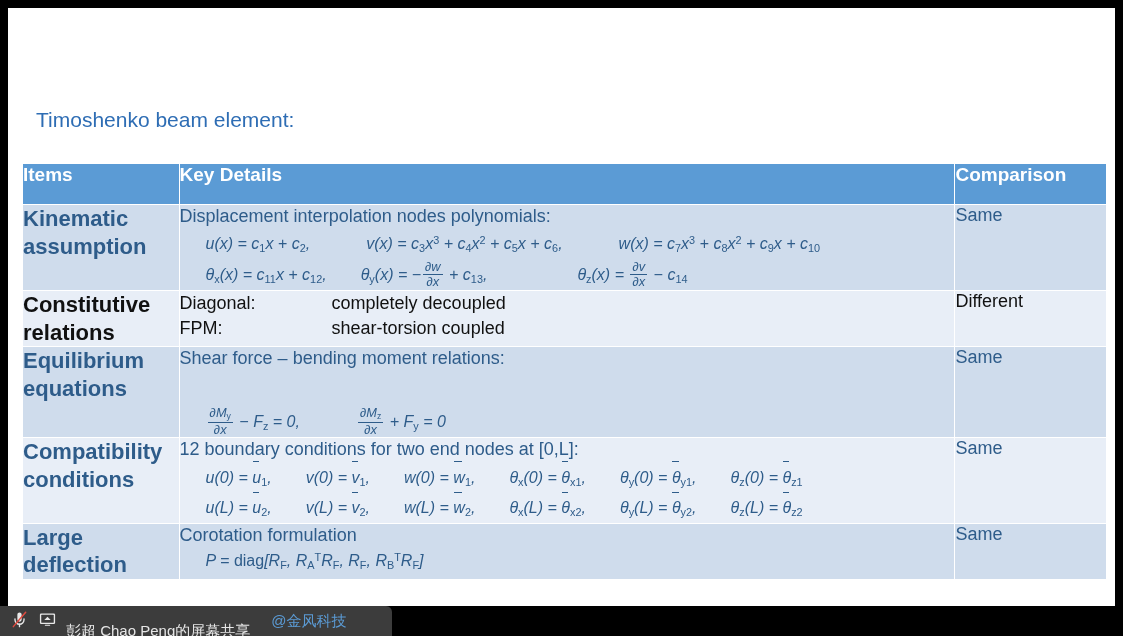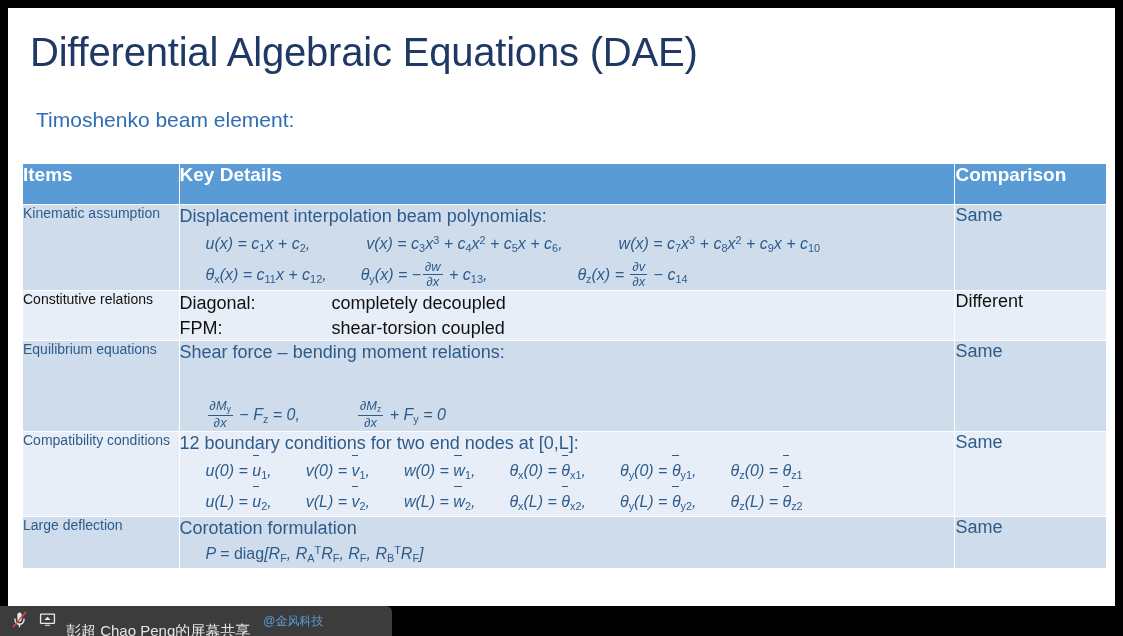--- a/index.html
+++ b/index.html
@@ -62,23 +62,24 @@
   }
   th.h-items{padding-left:14px;}
   th.h-key{text-align:center;}
   th.h-comp{padding-left:12px;}
 
   tbody tr.band-dark > td{background:#CFDCEC;}
   tbody tr.band-light > td{background:#E8EEF7;}
 
   td.c-items{
     padding:9px 8px 8px 14px;
-    font-size:14px;
+    font-size:22px;
     line-height:1.25;
     color:#2E5C8A;
+    font-weight:bold;
   }
   td.c-items.dark-text{color:#111111;}
   td.c-key{
     padding:9px 8px 10px 12px;
     font-size:18px;
     color:#2E5C8A;
   }
   td.c-key.dark-text{color:#111111;}
   td.c-comp{
     padding:9px 6px 8px 12px;
@@ -145,53 +146,52 @@
     box-sizing:border-box;
   }
   #share-bar .icon{display:block;}
   .share-text{
     font-size:15px;
     color:#E6E6E6;
     white-space:nowrap;
     margin-top:20px;
   }
   .share-org{
-    font-size:12px;
+    font-size:15px;
     color:#5B9BD5;
     white-space:nowrap;
-    margin-left:4px;
+    margin-left:12px;
   }
 </style>
 </head>
 <body>
 
 <div id="slide">
 
-  <div id="page-title">Differential Algebraic Equations (DAE)</div>
   <div id="subtitle">Timoshenko beam element:</div>
 
   <table id="dae-table">
     <colgroup>
       <col class="col-items">
         <col class="col-key">
         <col class="col-comp">
     </colgroup>
     <thead>
       <tr>
         <th class="h-items">Items</th>
         <th class="h-key">Key Details</th>
         <th class="h-comp">Comparison</th>
       </tr>
     </thead>
     <tbody>
 
       <tr class="band-dark">
         <td class="c-items">Kinematic assumption</td>
         <td class="c-key">
-          <div class="cell-head">Displacement interpolation beam polynomials:</div>
+          <div class="cell-head">Displacement interpolation nodes polynomials:</div>
           <div class="mathblock">
             <span class="mathline">
               <span class="eq">u(x) = c<sub>1</sub>x + c<sub>2</sub>,</span><span class="sp-lg"></span><span class="eq">v(x) = c<sub>3</sub>x<sup>3</sup> + c<sub>4</sub>x<sup>2</sup> + c<sub>5</sub>x + c<sub>6</sub>,</span><span class="sp-lg"></span><span class="eq">w(x) = c<sub>7</sub>x<sup>3</sup> + c<sub>8</sub>x<sup>2</sup> + c<sub>9</sub>x + c<sub>10</sub></span>
             </span>
             <span class="mathline">
               <span class="eq">θ<sub>x</sub>(x) = c<sub>11</sub>x + c<sub>12</sub>,</span><span class="sp-md"></span><span class="eq">θ<sub>y</sub>(x) = −<span class="frac"><span class="num">∂w</span><span class="den">∂x</span></span> + c<sub>13</sub>,</span><span class="sp-lg"></span><span class="sp-md"></span><span class="eq">θ<sub>z</sub>(x) = <span class="frac"><span class="num">∂v</span><span class="den">∂x</span></span> − c<sub>14</sub></span>
             </span>
           </div>
         </td>
         <td class="c-comp">Same</td>

